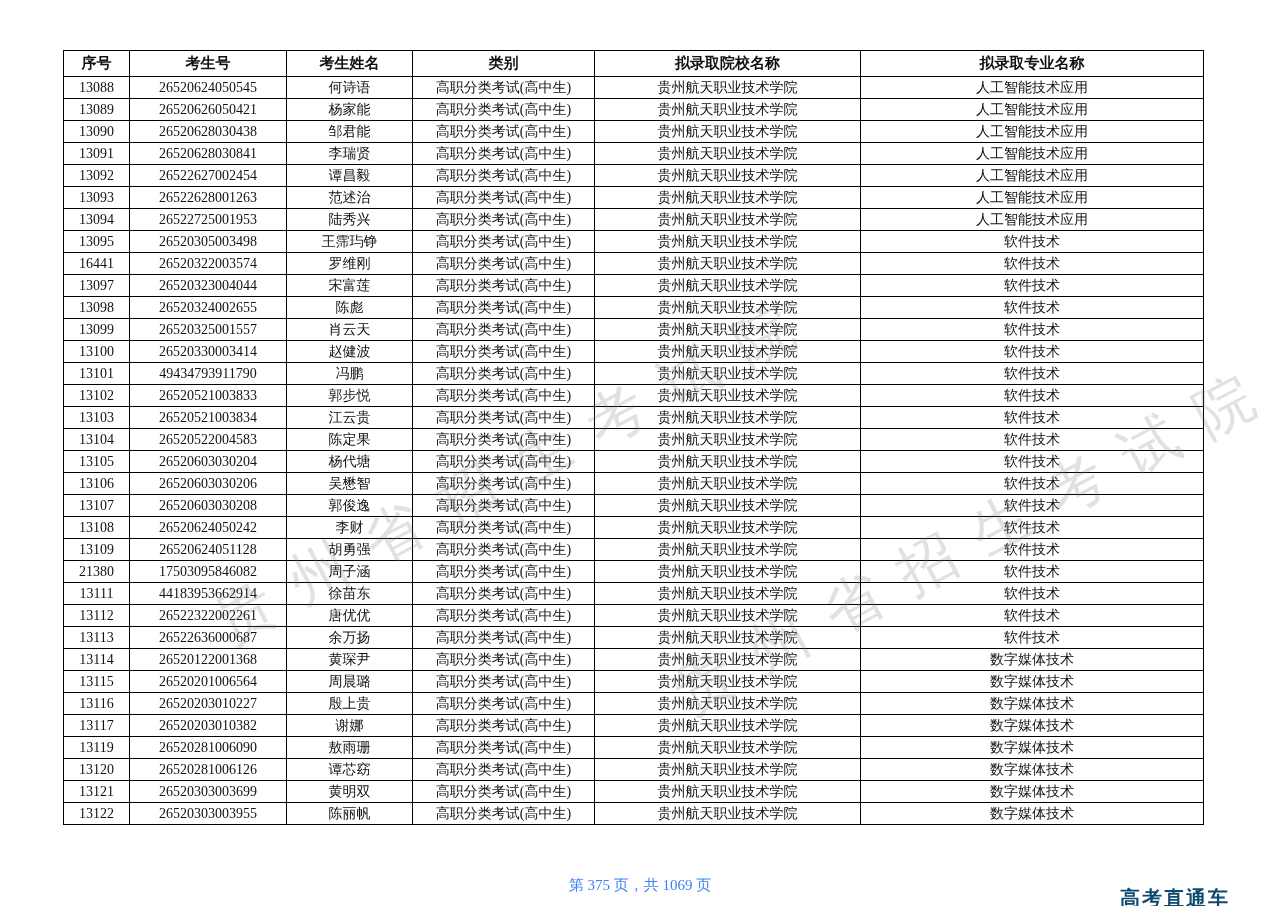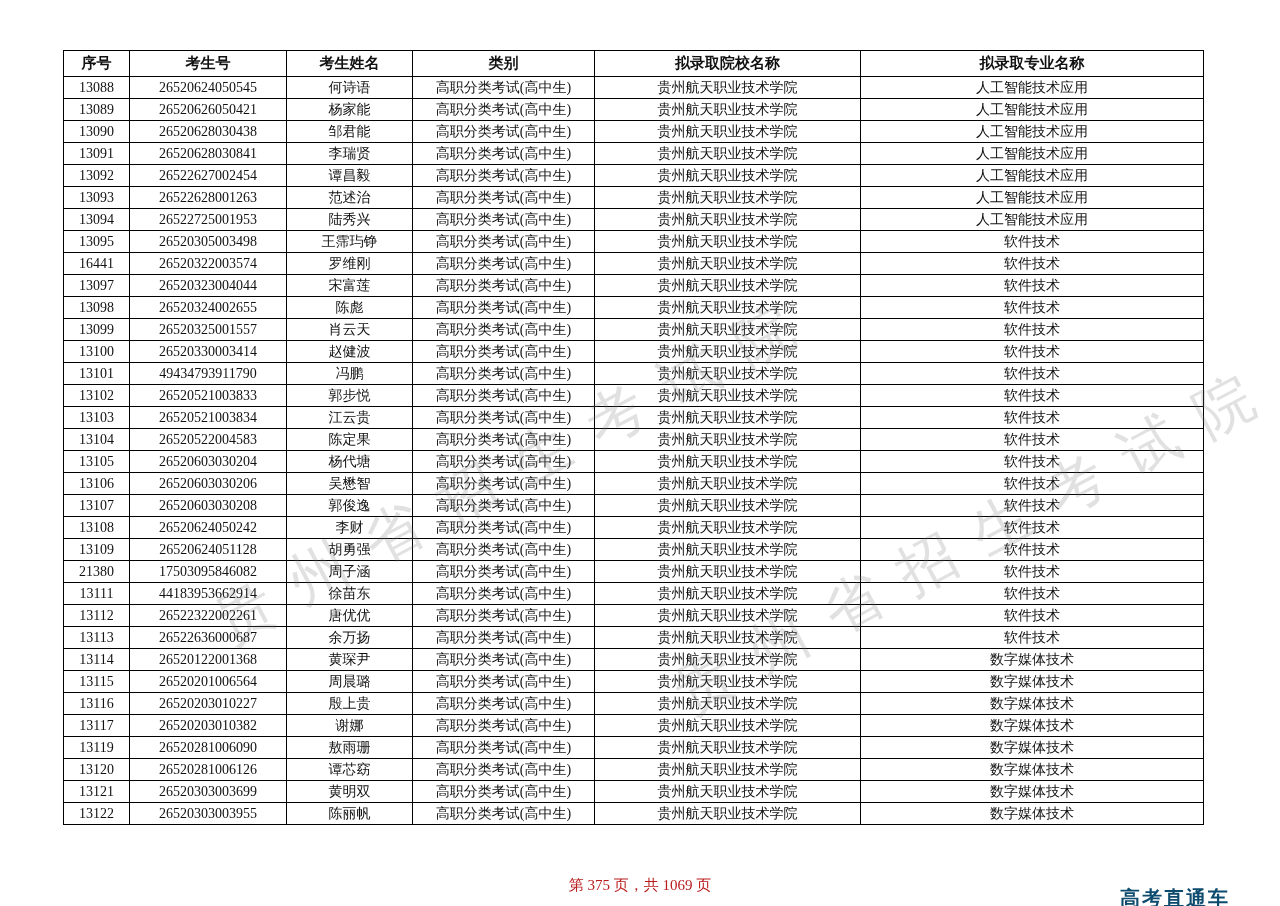--- a/index.html
+++ b/index.html
@@ -68,21 +68,21 @@
   .watermark.wm-1 { left: 180px; top: 430px; }
   .watermark.wm-2 { left: 640px; top: 500px; }
 
   .footer-page {
     position: absolute;
     left: 0;
     top: 876px;
     width: 100%;
     text-align: center;
     font-size: 15px;
-    color: #b91c1c;
+    color: #3b82f6;
   }
   .brand {
     position: absolute;
     right: 50px;
     top: 866px;
     font-size: 20px;
     font-weight: bold;
     color: #0c4a6e;
     letter-spacing: 2px;
     font-family: "Liberation Sans", sans-serif;

